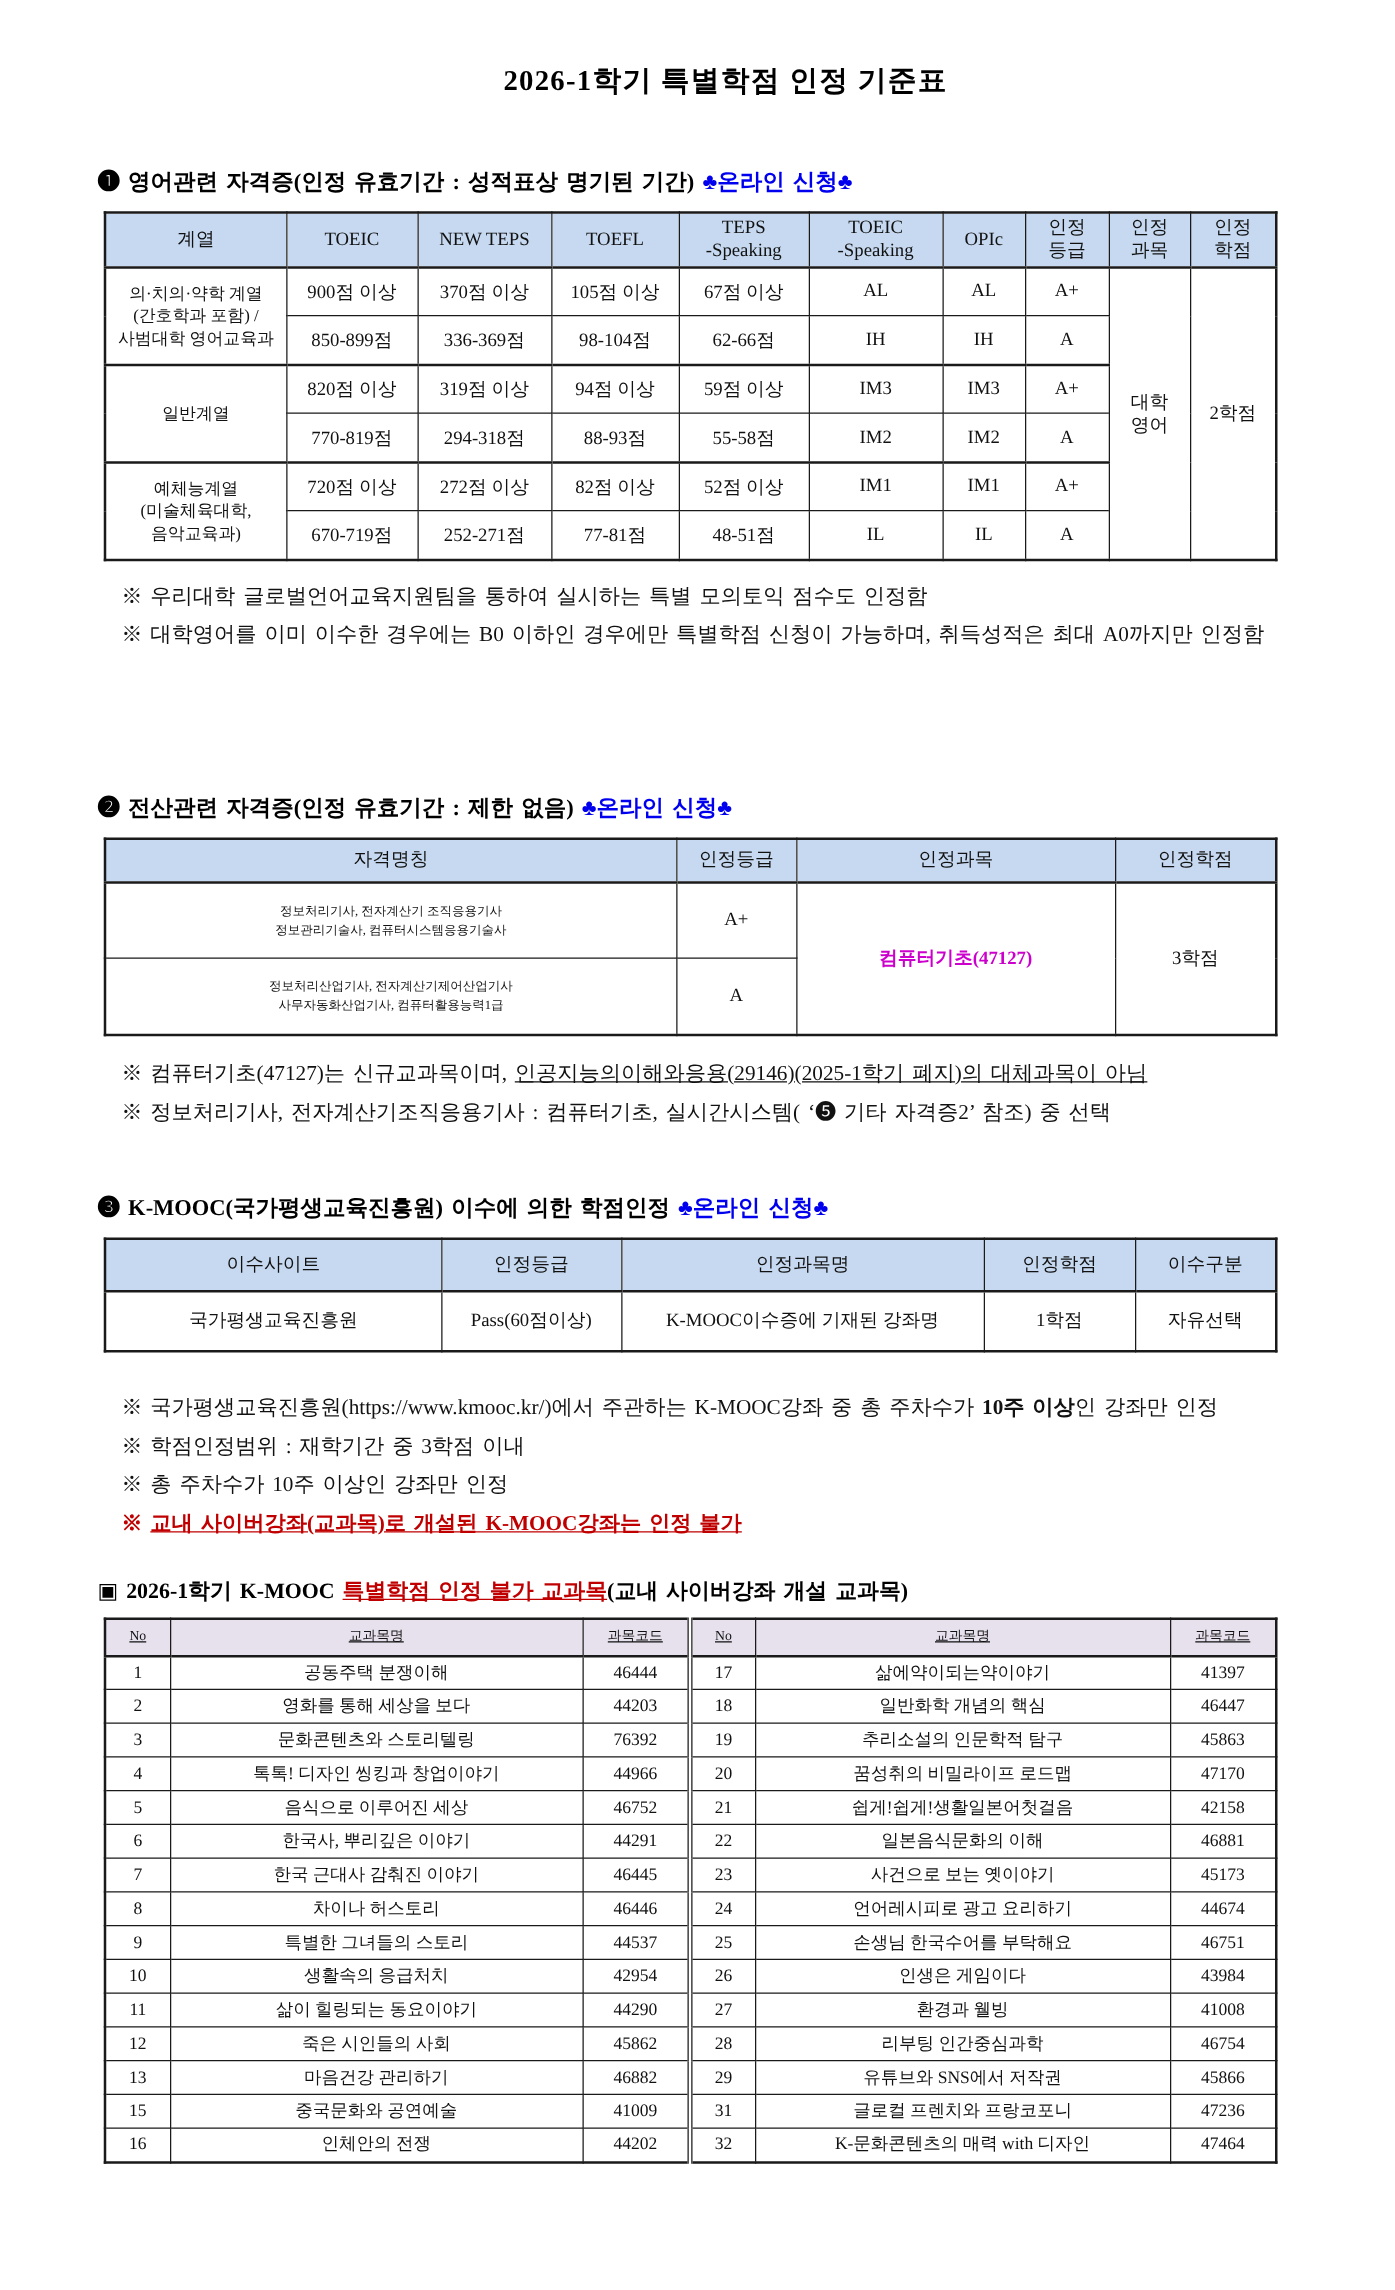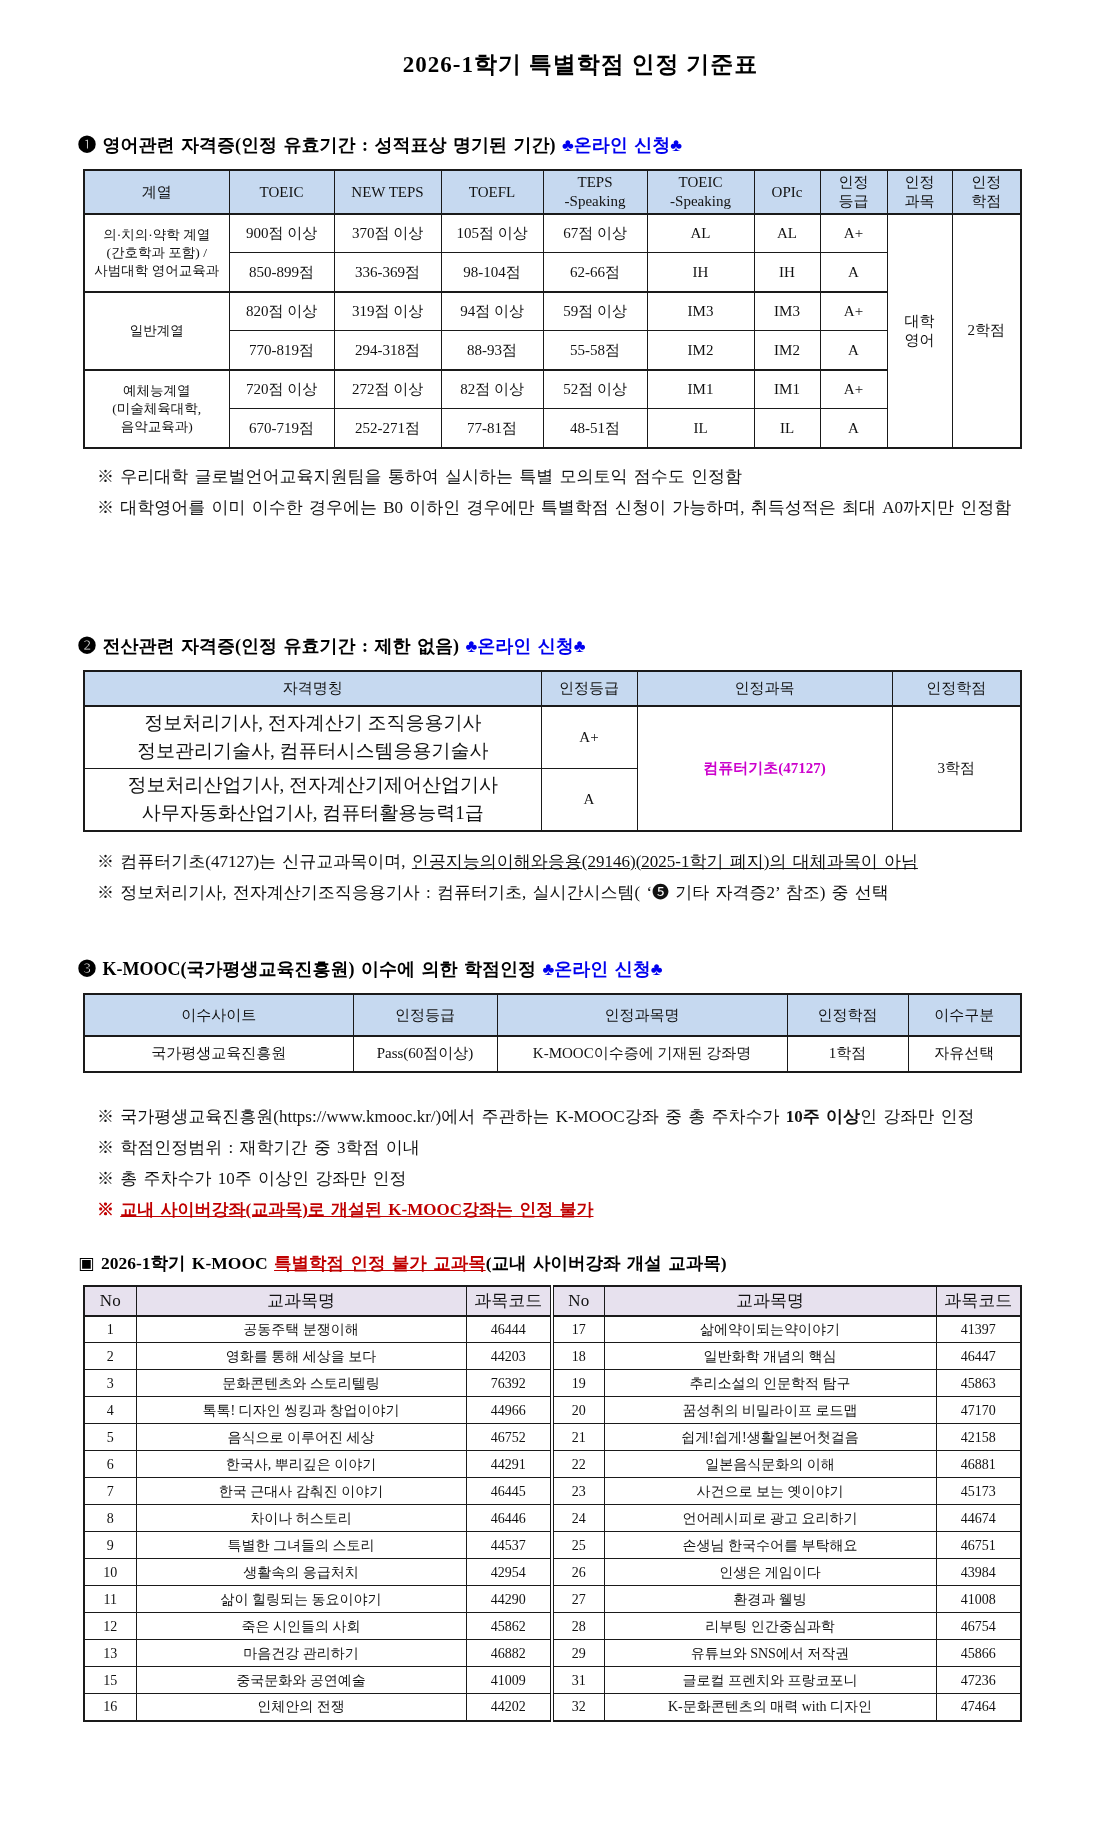--- a/index.html
+++ b/index.html
@@ -39,40 +39,40 @@
     border:1px solid var(--ink);text-align:center;vertical-align:middle;
     padding:2px 3px;font-size:15px;font-weight:normal;color:#111;
     overflow:hidden;
   }
   thead th{background:var(--hdr-blue);border-bottom:2px solid var(--ink);white-space:pre-line;line-height:1.25;}
   .t1 thead tr{height:36px;}
   .t1 tbody tr{height:39px;}
   .t1 .cat{font-size:13.5px;white-space:pre-line;line-height:1.35;}
   .t2 thead tr{height:35px;}
   .t2 tbody tr{height:61px;}
-  .t2 .pre{white-space:pre-line;line-height:1.5;font-size:19px;}
+  .t2 .pre{white-space:pre-line;line-height:1.5;font-size:10px;}
   .t3 thead tr{height:42px;}
-  .t3 tbody tr{height:36px;}
+  .t3 tbody tr{height:48px;}
   .group-top td{border-top:2px solid var(--ink);}
   .pre{white-space:pre-line;}
   .magenta{color:var(--magenta);font-weight:bold;}
   .notes{margin:12px 0 0 14px;}
   .note{
     margin:0;padding-left:30px;text-indent:-30px;font-size:17px;line-height:31px;
     word-spacing:2px;color:#111;
   }
   .note .u{text-decoration:underline;}
   .note b{font-weight:bold;}
   .note-red{color:var(--alert-red);font-weight:bold;}
   .note-red .u{text-decoration:underline;}
   .s1-notes{margin-top:12px;}
   .s2-notes{margin-top:14px;}
   .s3-notes{margin-top:28px;}
   .t4{margin-top:10px;}
-  .t4 thead th{background:var(--hdr-lav);font-size:17px;}
+  .t4 thead th{background:var(--hdr-lav);font-size:11px;text-decoration:underline;}
   .t4 thead tr{height:30px;}
   .t4 tbody tr{height:27px;}
   .t4 td{font-size:14px;padding:0 5px;line-height:1.1;}
   .t4 .divider{border-left:4px double var(--ink);}
 </style>
 </head>
 <body>
 
 <div class="doc">
 

